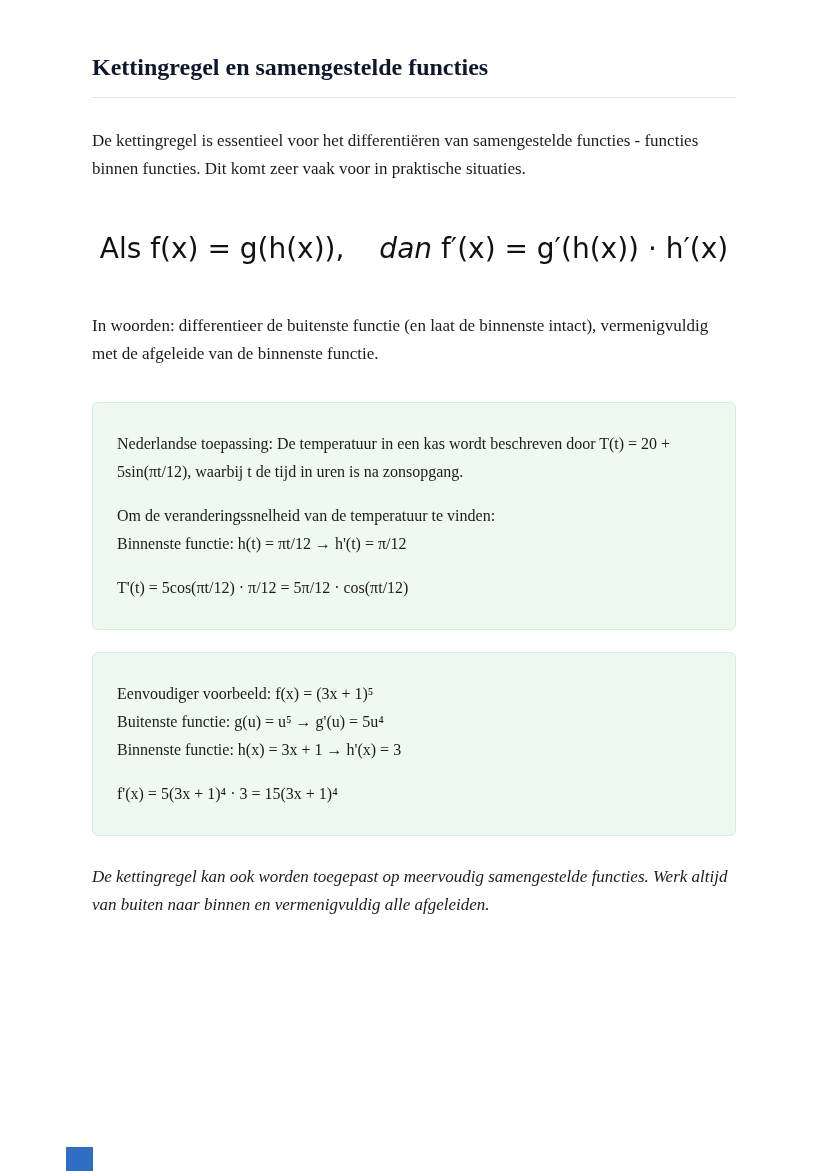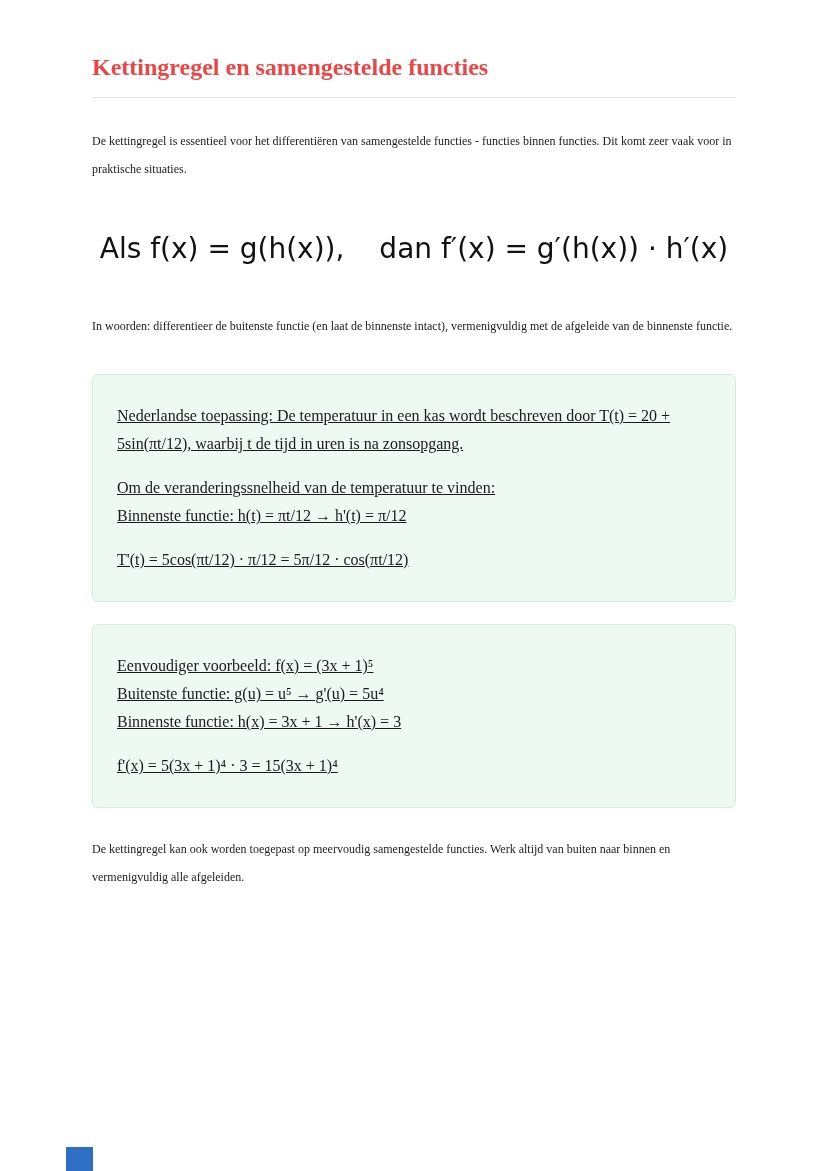--- a/index.html
+++ b/index.html
@@ -15,58 +15,58 @@
   .content {
     width: 644px;
     margin-left: 92px;
     padding-top: 52px;
   }
   h1.title {
     margin: 0;
     font-size: 24px;
     line-height: 30px;
     font-weight: bold;
-    color: #ef4444;
+    color: #0f172a;
     font-family: "Liberation Serif", serif;
   }
   .divider {
     border: none;
     border-top: 1px solid #e4e4e4;
     margin: 15px 0 0 0;
   }
   p.body-text {
-    font-size: 12px;
+    font-size: 17px;
     line-height: 28px;
     margin: 29px 0 0 0;
   }
   .formula {
     margin: 49px 0 47px 0;
     text-align: center;
     font-family: "DejaVu Sans", sans-serif;
     font-size: 28px;
     color: #111111;
     white-space: nowrap;
   }
   .f-upright { font-style: normal; text-align: center; }
   .f-italic { }
-  .f-dan { margin-left: 26px; }
+  .f-dan { margin-left: 26px; font-style: italic; }
   .example-box {
     background: #edf9f1;
     border: 1px solid #d3eedd;
     border-radius: 6px;
     padding: 27px 24px;
     margin-top: 34px;
     font-size: 16px;
     line-height: 28px;
   }
   .example-box + .example-box { margin-top: 22px; }
-  .example-box .block { margin: 0; text-decoration: underline; }
+  .example-box .block { margin: 0; }
   .example-box .block + .block { margin-top: 16px; }
   .example-box .line { min-height: 28px; }
-  p.outro { margin-top: 27px; }
+  p.outro { margin-top: 27px; font-style: italic; }
   .footer-logo {
     position: absolute;
     left: 66px;
     bottom: 0;
     width: 27px;
     height: 24px;
     background: #2e6fc4;
   }
 </style>
 </head>

